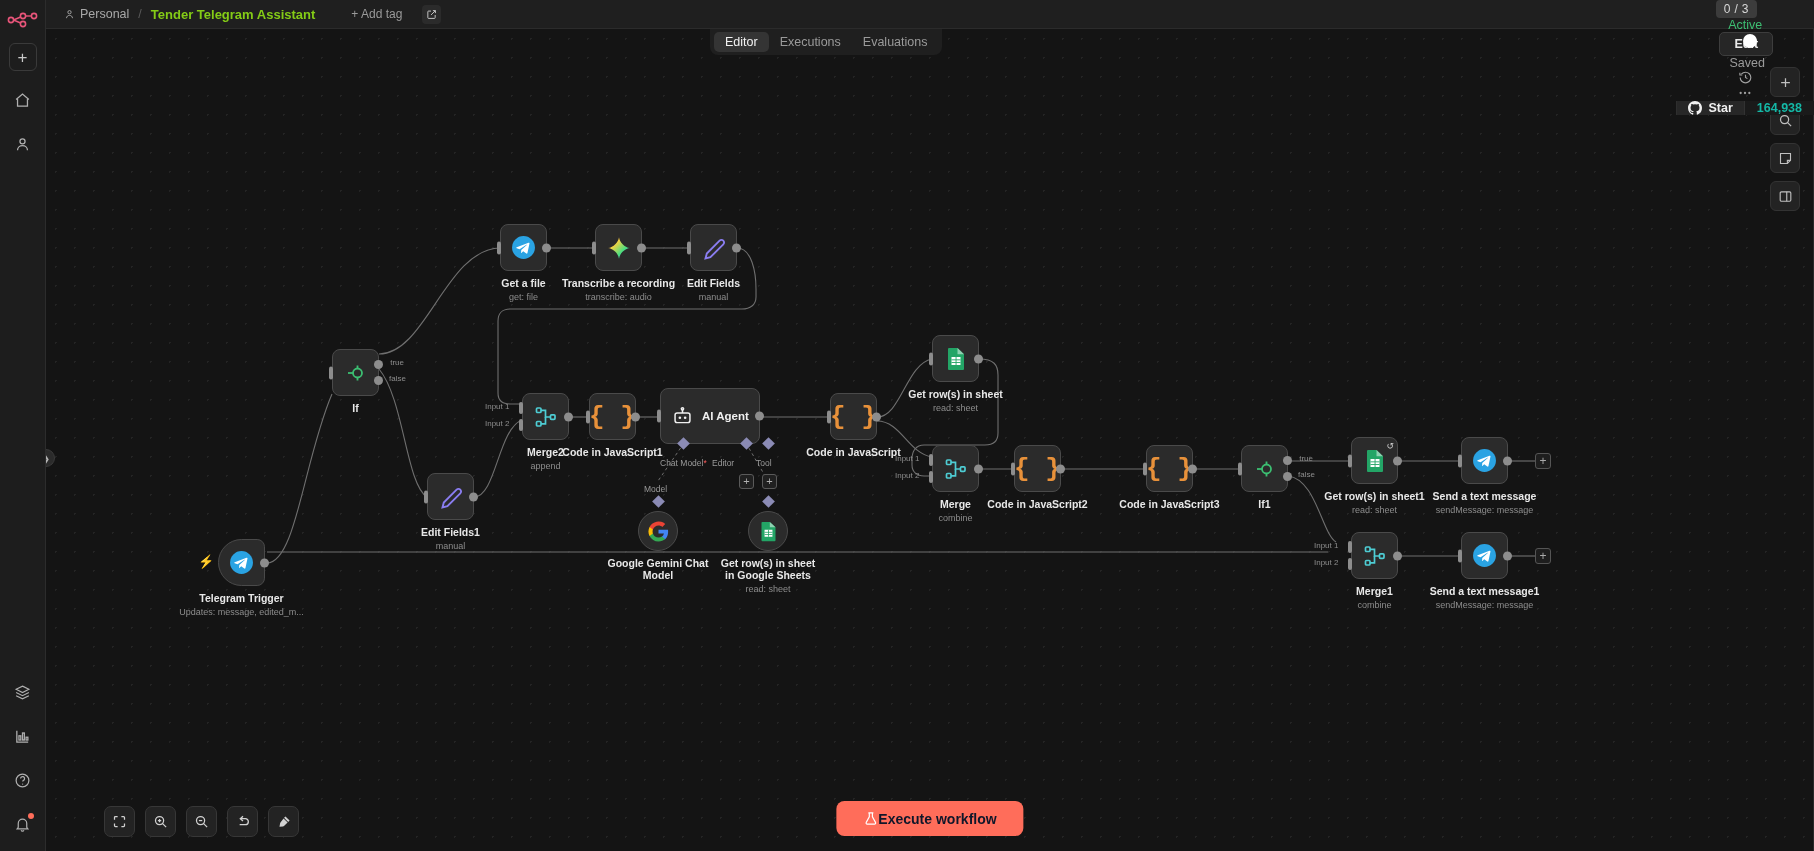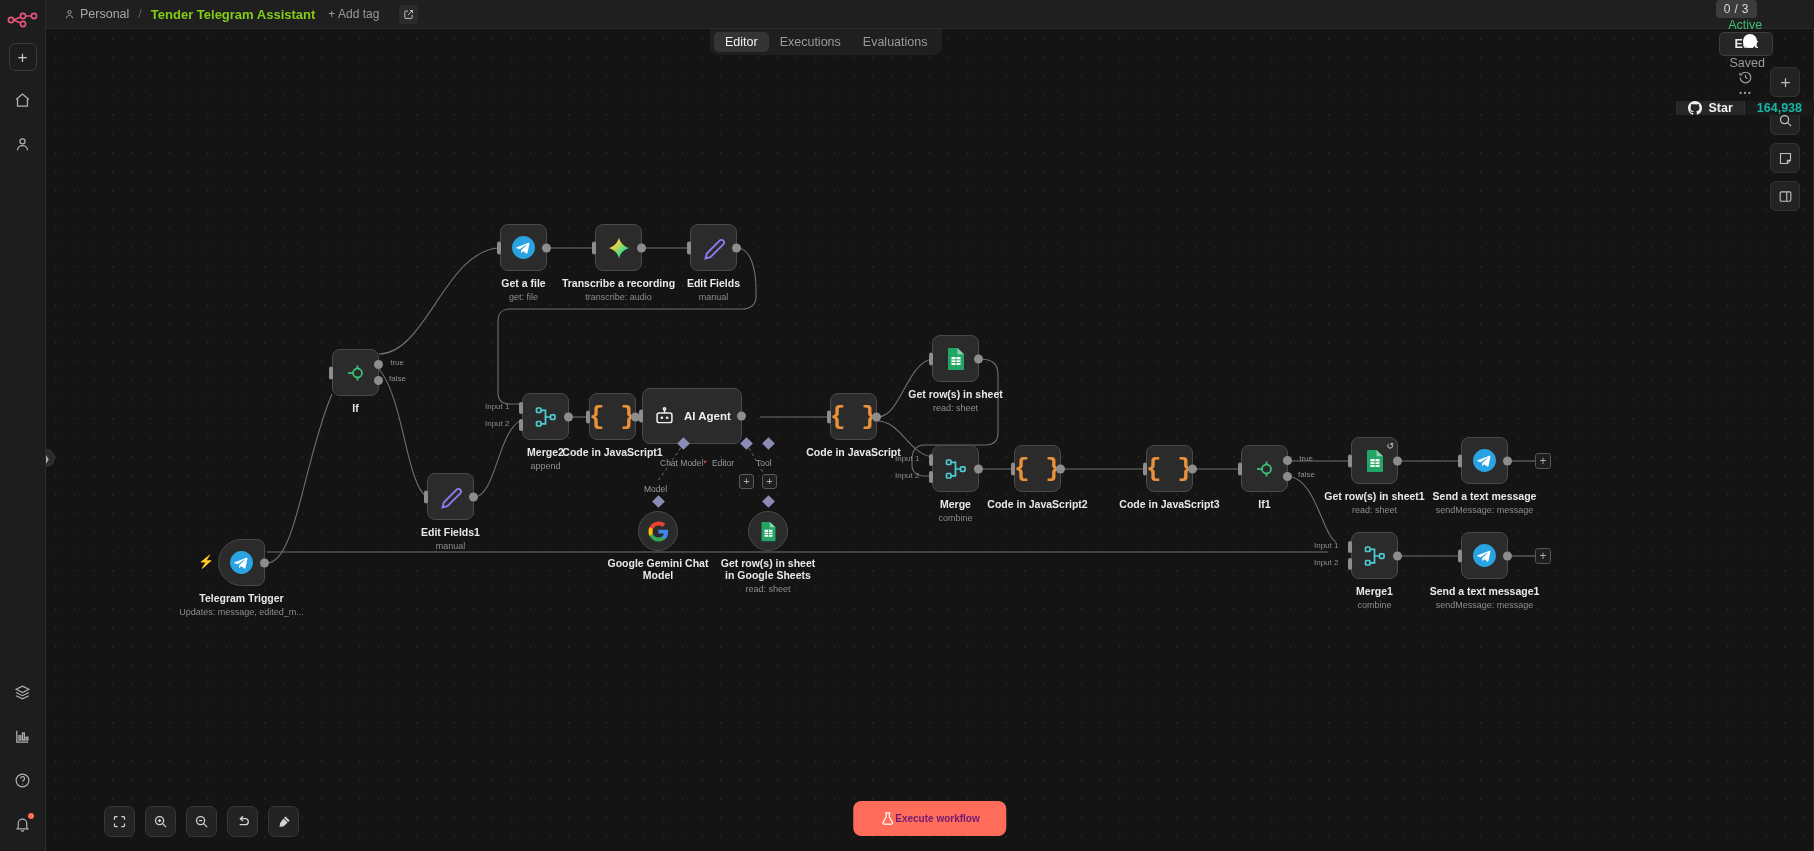--- a/index.html
+++ b/index.html
@@ -50,21 +50,21 @@
     width: 1768px; height: 29px;
     background: #1f1f1f;
     border-bottom: 1px solid #2b2b2b;
     display: flex; align-items: center;
     z-index: 30;
     font-size: 12.5px;
   }
   .bc-person { color: #a8a8a8; margin-left: 18px; display:flex; align-items:center; gap:5px; }
   .bc-sep { color: #5a5a5a; margin: 0 9px; }
   .bc-title { color: #84cc16; font-weight: 600; font-size: 13px; }
-  .add-tag { color: #9a9a9a; margin-left: 13px; font-size: 12px; cursor: pointer; }
+  .add-tag { color: #9a9a9a; margin-left: 36px; font-size: 12px; cursor: pointer; }
   .edit-badge {
     margin-left: 20px; width: 19px; height: 19px;
     background: #2b2b2b; border-radius: 4px;
     display:flex; align-items:center; justify-content:center;
     color: #cfcfcf; cursor:pointer;
   }
   .tb-right { margin-left: auto; display: flex; align-items: center; height: 100%; flex-direction: column; }
   .counter-pill {
     background: #3c3c3c; color: #d8d8d8;
     padding: 2px 8px; border-radius: 4px;
@@ -255,23 +255,23 @@
   }
   .bt-btn {
     width: 31px; height: 31px; border-radius: 7px;
     background: #232323; border: 1px solid #373737;
     display:flex; align-items:center; justify-content:center;
     color: #d2d2d2; cursor:pointer;
   }
   #execute-btn {
     position: absolute; left: 50%; transform: translateX(-50%);
     bottom: 15px;
-    background: #ff6d5a; color: #701a75;
+    background: #ff6d5a; color: #0f172a;
     padding: 9px 27px; border-radius: 8px;
-    font-size: 10px; font-weight: 700;
+    font-size: 14px; font-weight: 700;
     display:flex; align-items:center; 
     cursor: pointer; z-index: 25; border: none;
   }
 </style>
 </head>
 <body>
 
 <div id="left-rail">
   <div class="rail-logo">
     <svg width="32" height="16" viewBox="0 0 32 16">
@@ -567,21 +567,21 @@
 
   <div class="node" style="left:543px; top:364px;">
     <span style="color:#e8913a;font-size:26px;font-weight:700;font-family:'Liberation Mono',monospace;line-height:1;">{&nbsp;}</span>
     <span class="port-in"></span>
     <span class="port-out"></span>
     <div class="node-label">
       <span>Code in JavaScript1</span>
     </div>
   </div>
 
-  <div class="node wide" style="left:596px; top:359px; height:56px; width:100px;">
+  <div class="node wide" style="left:614px; top:359px; height:56px; width:100px;">
     <svg width="21" height="21" viewBox="0 0 24 24" fill="none" stroke="#f0f0f0" stroke-width="1.7">
       <rect x="3.5" y="8" width="17" height="11" rx="2.4"></rect>
       <circle cx="9" cy="13.4" r="1.5" fill="#f0f0f0" stroke="none"></circle>
         <circle cx="15" cy="13.4" r="1.5" fill="#f0f0f0" stroke="none"></circle>
       <path d="M12 8V4.5"></path>
         <circle cx="12" cy="3.2" r="1.3"></circle>
     </svg>
     <span class="node-title-inline">AI Agent</span>
     <span class="port-in"></span>
     <span class="port-out"></span>

